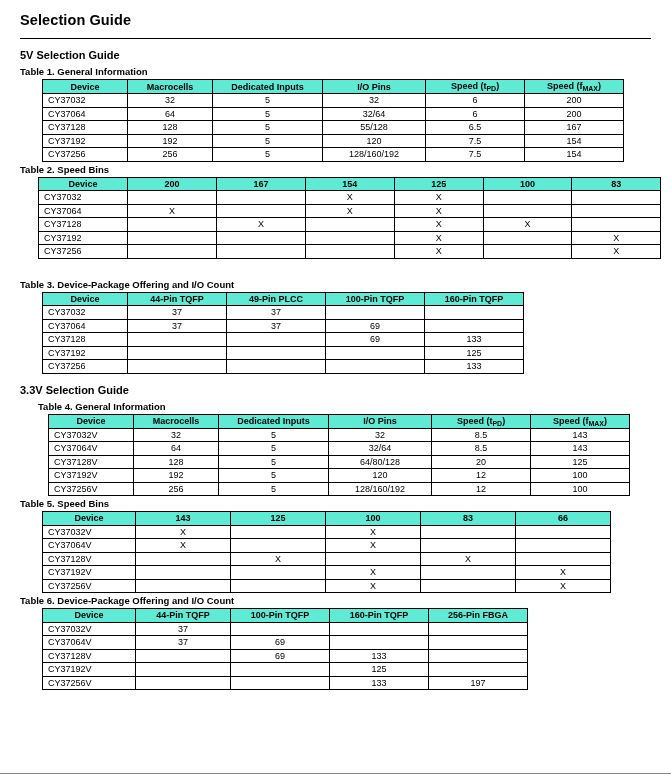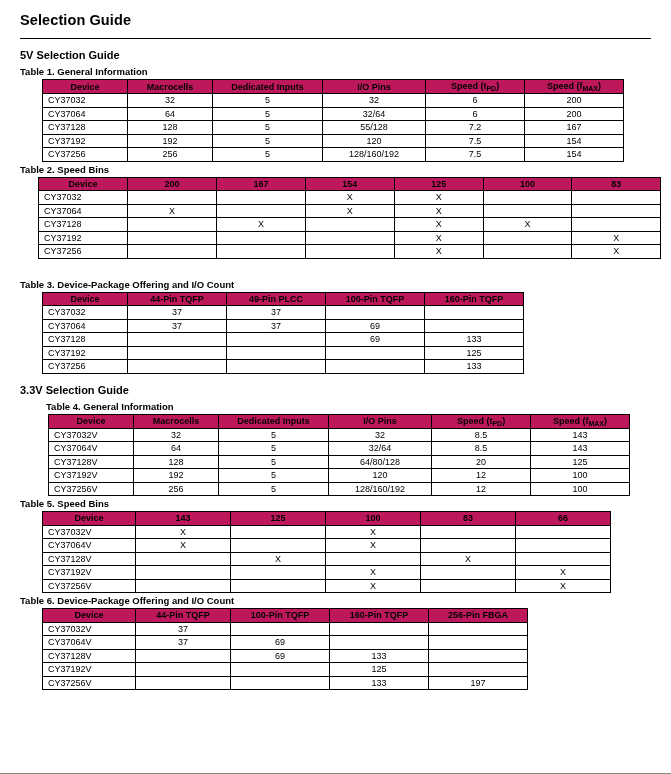--- a/index.html
+++ b/index.html
@@ -34,38 +34,38 @@
     font-size: 11px;
     font-weight: bold;
     margin: 10px 0 5px 0;
   }
   .table-caption {
     font-size: 9.5px;
     font-weight: bold;
     margin: 0 0 2px 0;
   }
   .caption-indent-1 { margin-left: 0px; }
-  .caption-indent-2 { margin-left: 26px; }
+  .caption-indent-2 { margin-left: 18px; }
 
   table {
     border-collapse: collapse;
     font-size: 9px;
     margin-bottom: 2px;
   }
   table td, table th {
     border: 1px solid #000;
     height: 12.5px;
     padding: 0 3px;
     text-align: center;
     vertical-align: middle;
     font-weight: normal;
     line-height: 12px;
   }
   thead th {
-    background: #be185d;
+    background: #5eead4;
     font-weight: bold;
     font-size: 9px;
   }
   td.device, th.device {
     text-align: left;
     padding-left: 5px;
   }
   th.device { text-align: center; padding-left: 3px; }
 
   .t1 { margin-left: 22px; }
@@ -124,21 +124,21 @@
           <td>5</td>
           <td>32/64</td>
           <td>6</td>
           <td>200</td>
         </tr>
       <tr>
           <td class="device">CY37128</td>
           <td>128</td>
           <td>5</td>
           <td>55/128</td>
-          <td>7.2</td>
+          <td>6.5</td>
           <td>167</td>
         </tr>
       <tr>
           <td class="device">CY37192</td>
           <td>192</td>
           <td>5</td>
           <td>120</td>
           <td>7.5</td>
           <td>154</td>
         </tr>

